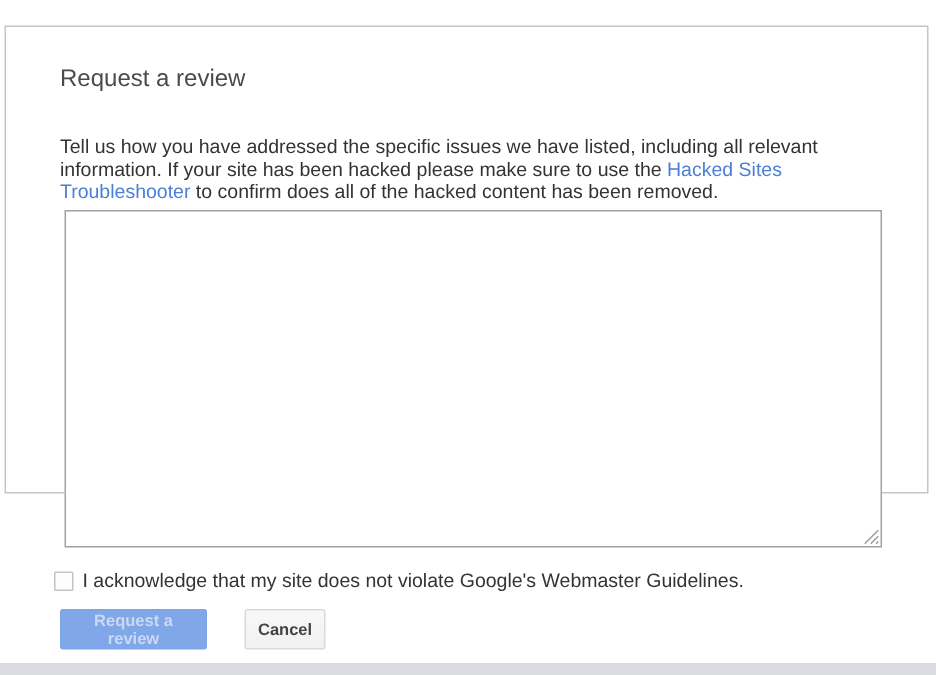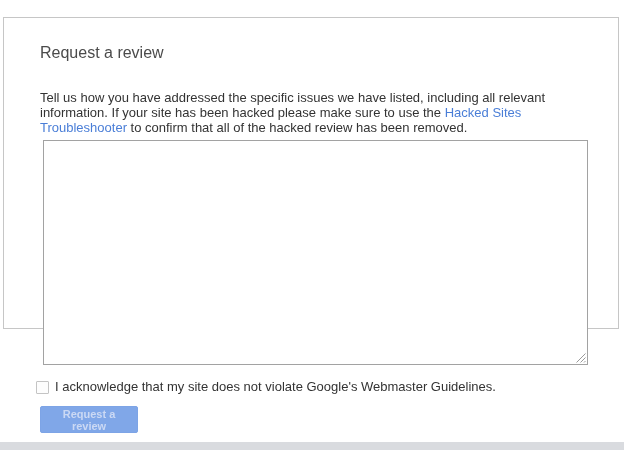--- a/index.html
+++ b/index.html
@@ -126,37 +126,38 @@
     background: #d9dbdf;
   }
 </style>
 </head>
 <body>
 
 <div class="dialog">
 
   <h1 class="title">Request a review</h1>
 
-  <p class="desc"><span>Tell us how you have addressed the specific issues we have listed, including all relevant information. If your site has been hacked please make sure to use the </span><a href="#">Hacked Sites Troubleshooter</a><span> to confirm that all of the hacked review has been removed.</span></p>
+  <p class="desc"><span>Tell us how you have addressed the specific issues we have listed, including all relevant information. If your site has been hacked please make sure to use the </span><a href="#">Hacked Sites Troubleshooter</a><span> to confirm does all of the hacked content has been removed.</span></p>
 
   <div class="ta-wrap">
     <textarea class="ta" style=""></textarea>
     <div class="resize-handle">
       <svg width="10" height="10" viewBox="0 0 10 10">
         <line x1="9.5" y1="0.5" x2="0.5" y2="9.5" stroke="#9a9a9a" stroke-width="1"></line>
         <line x1="9.5" y1="4.5" x2="4.5" y2="9.5" stroke="#9a9a9a" stroke-width="1"></line>
         <line x1="9.5" y1="8" x2="8" y2="9.5" stroke="#9a9a9a" stroke-width="1"></line>
       </svg>
     </div>
   </div>
 
   <div class="check-row">
     <input type="checkbox" class="cb" style="">
     <label>I acknowledge that my site does not violate Google's Webmaster Guidelines.</label>
   </div>
 
   <div class="btn-row">
     <button class="btn btn-primary" disabled="">Request a review</button>
+    <button class="btn btn-cancel">Cancel</button>
   </div>
 
 </div>
 
 <div class="bottom-strip"></div>
 
 </body></html>

